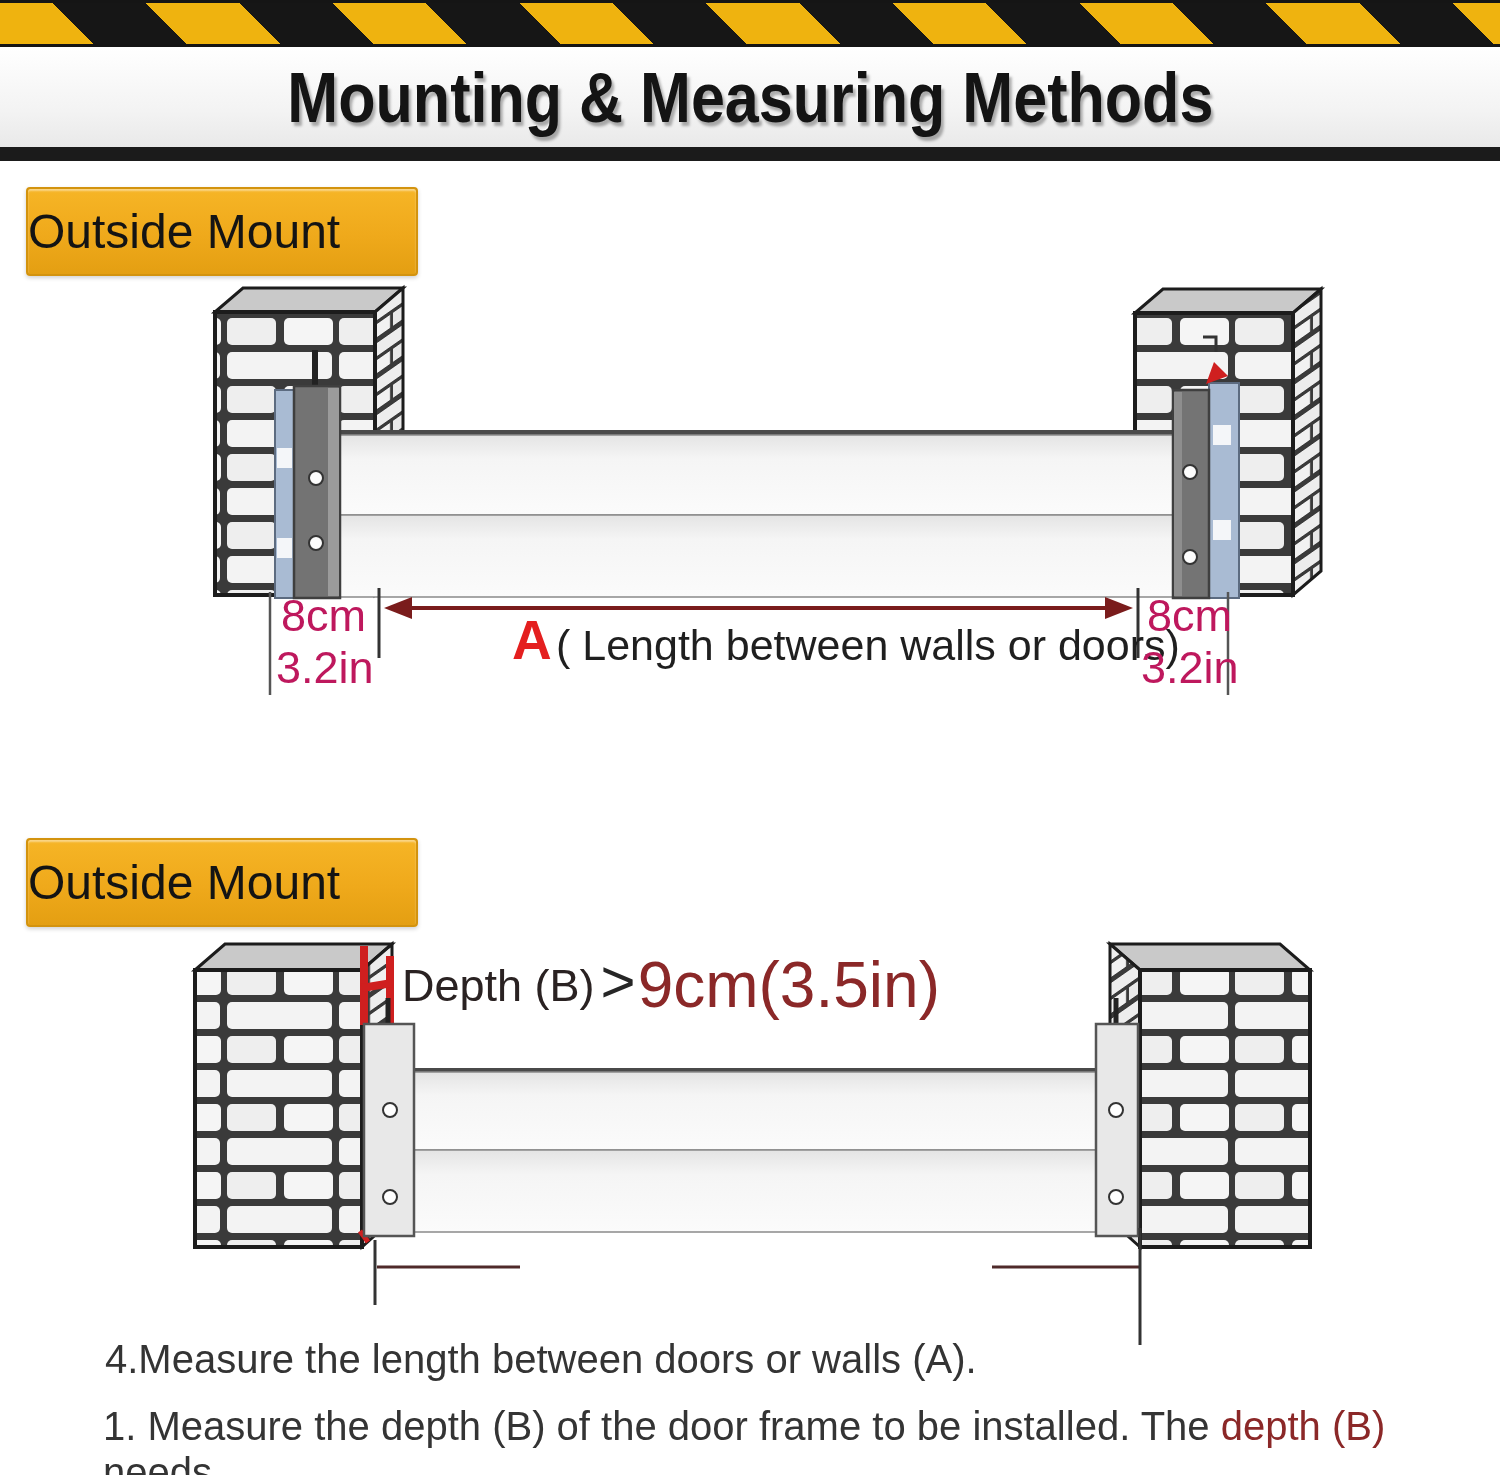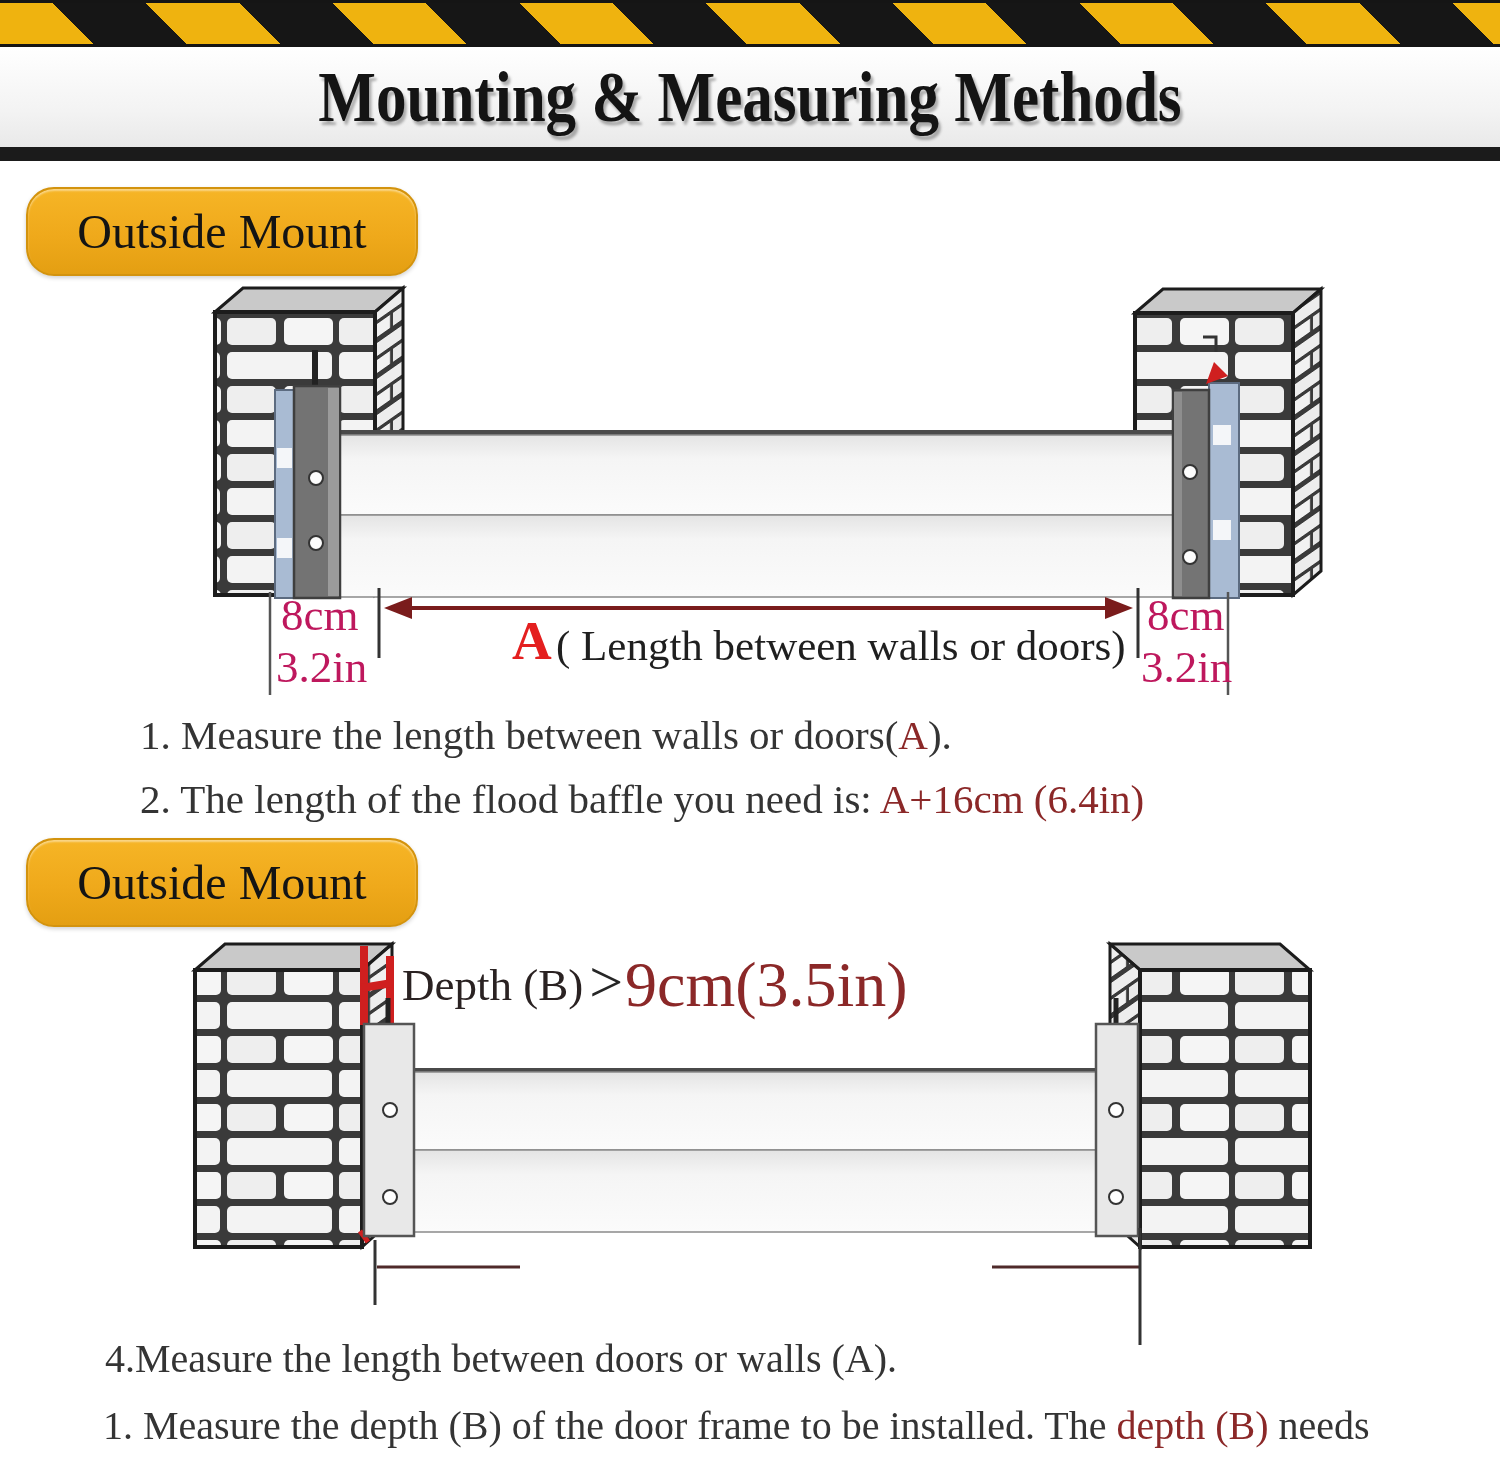--- a/index.html
+++ b/index.html
@@ -3,41 +3,41 @@
 <meta charset="utf-8">
 <style>
   :root{
     --tape_yellow:#EFB30F; --tape_black:#161616; --bar_black:#1B1B1B;
     --badge_yellow:#EFA91B; --badge_dark:#D3930E;
     --accent_red:#E41F1F; --dark_red:#7A1C1C; --maroon:#8B2828; --bright_red:#CF1F1F;
     --text_main:#2E2E2E; --label_dark:#1F1F1F; --seal_blue:#A9BBD3;
   }
   html,body{margin:0;padding:0;background:#ffffff;}
   #page{position:relative;width:1500px;height:1475px;background:#ffffff;overflow:hidden;
-        font-family:Liberation Serif, serif;color:var(--text_main);}
+        font-family:Liberation Sans, sans-serif;color:var(--text_main);}
   .abs{position:absolute;}
 
   
   .tape{left:0;top:0;width:1500px;height:47px;box-sizing:border-box;
         border-top:3px solid #151515;border-bottom:3px solid #151515;
         background:repeating-linear-gradient(45deg,var(--tape_yellow) 0 66px,var(--tape_black) 66px 132px);}
   .title-band{left:0;top:47px;width:1500px;height:100px;
         background:linear-gradient(180deg,#ffffff 0%,#f4f4f4 60%,#e9e9e9 100%);
         display:flex;align-items:center;justify-content:center;}
   .title-band h1{margin:0;font-size:71px;font-weight:700;color:#141414;white-space:nowrap;
         transform:scaleX(.86);letter-spacing:0px;
         text-shadow:3px 4px 3px rgba(0,0,0,.30), -1px -1px 0 rgba(255,255,255,.65);}
   .black-bar{left:0;top:147px;width:1500px;height:14px;background:var(--bar_black);}
 
   
-  .badge{width:392px;height:89px;border-radius:28px;box-sizing:border-box;
+  .badge{width:392px;height:89px;border-radius:4px;box-sizing:border-box;
         background:linear-gradient(180deg,#f6b526 0%,var(--badge_yellow) 55%,#e49f12 100%);
         border:2px solid var(--badge_dark);
         box-shadow:inset 0 2px 2px rgba(255,255,255,.45), 0 2px 4px rgba(0,0,0,.18);
-        display:flex;align-items:center;justify-content:center;
+        display:flex;align-items:center;
         font-size:48px;color:#141414;}
   .badge-outside{left:26px;top:187px;}
   .badge-inside{left:26px;top:838px;}
 
   
   .mlabel{font-size:45px;color:#be185d;line-height:1;white-space:nowrap;}
   .big-a{font-size:55px;font-weight:700;color:var(--accent_red);line-height:1;}
   .span-label{font-size:43px;color:var(--label_dark);line-height:1;white-space:nowrap;}
   .depth-line{display:flex;align-items:center;white-space:nowrap;line-height:1;}
   .depth-black{font-size:45px;color:#2A2222;}
@@ -144,24 +144,20 @@
     </g>
   </svg>
 
   <div class="abs mlabel" style="left:281px;top:593px">8cm</div>
   <div class="abs mlabel" style="left:276px;top:645px">3.2in</div>
   <div class="abs big-a" style="left:512px;top:613px">A</div>
   <div class="abs span-label" style="left:556px;top:624px">( Length between walls or doors)</div>
   <div class="abs mlabel" style="left:1147px;top:593px">8cm</div>
   <div class="abs mlabel" style="left:1141px;top:645px">3.2in</div>
 
-  <div class="abs steps steps-outside">
-    <div class="l1"><span>1. Measure the length between walls or doors(</span><span class="em">A</span><span>).</span></div>
-    <div class="l2"><span>2. The length of the flood baffle you need is: </span><span class="em">A+16cm (6.4in)</span><span></span></div>
-  </div>
 
   <div class="abs badge badge-inside">
     <span>Outside Mount</span>
   </div>
 
   <svg class="abs" style="left:0;top:930px" width="1500" height="420" viewBox="0 0 1500 420">
 
     <g>
       <polygon points="195,40 225,14 392,14 362,40" fill="#c9c9c9" stroke="#1c1c1c" stroke-width="3"></polygon>
       <polygon points="362,40 392,14 392,290 362,317" fill="url(#pbrickside)" stroke="#1c1c1c" stroke-width="3"></polygon>

